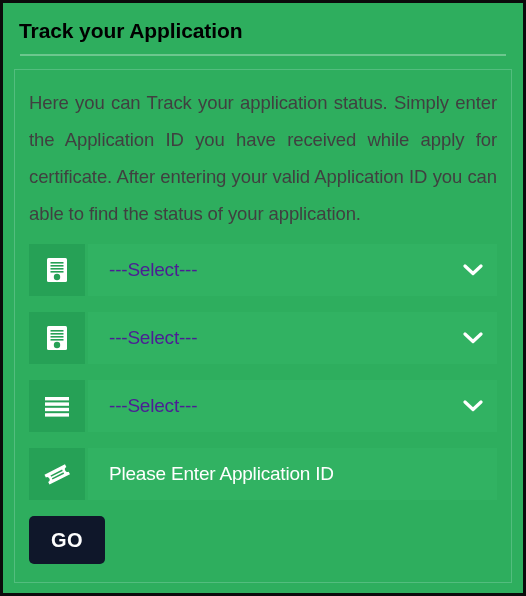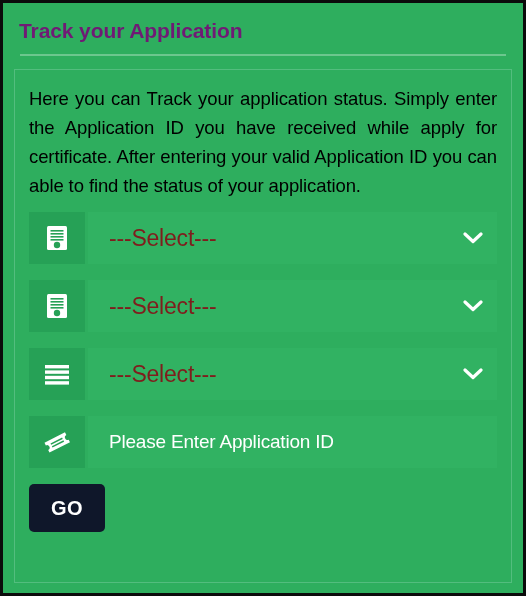--- a/index.html
+++ b/index.html
@@ -25,21 +25,21 @@
 
   
   .card-header {
     position: relative;
     box-sizing: border-box;
     padding: 14px 16px 0 16px;
     height: 58px;
   }
   .card-title {
     margin: 0;
-    color: #701a75;
+    color: #000000;
     font-size: 21px;
     font-weight: bold;
     line-height: 28px;
     letter-spacing: -0.1px;
     white-space: nowrap;
   }
   .header-divider {
     position: absolute;
     left: 17px;
     right: 17px;
@@ -56,23 +56,23 @@
     right: 11px;
     bottom: 10px;
     box-sizing: border-box;
     border: 1px solid #53bd7e;
     background: #2eae5e;
     padding: 14px 14px 0 14px;
   }
 
   .intro-text {
     margin: 0 0 12px 0;
-    color: #000000;
+    color: #404040;
     font-size: 18.5px;
-    line-height: 29px;
+    line-height: 37px;
     text-align: justify;
     text-align-last: left;
     letter-spacing: -0.1px;
   }
 
   
   .form-row {
     display: flex;
     align-items: stretch;
     height: 52px;
@@ -90,22 +90,22 @@
 
   .select-wrap {
     position: relative;
     flex: 1 1 auto;
     margin-left: 3px;
     background: #31b262;
     display: flex;
     align-items: center;
   }
   .select-value {
-    color: #7f1d1d;
-    font-size: 23px;
+    color: #4c1d95;
+    font-size: 19px;
     padding-left: 21px;
     letter-spacing: -0.2px;
     white-space: nowrap;
   }
   .chevron {
     position: absolute;
     right: 14px;
     top: 50%;
     transform: translateY(-50%);
     display: block;

